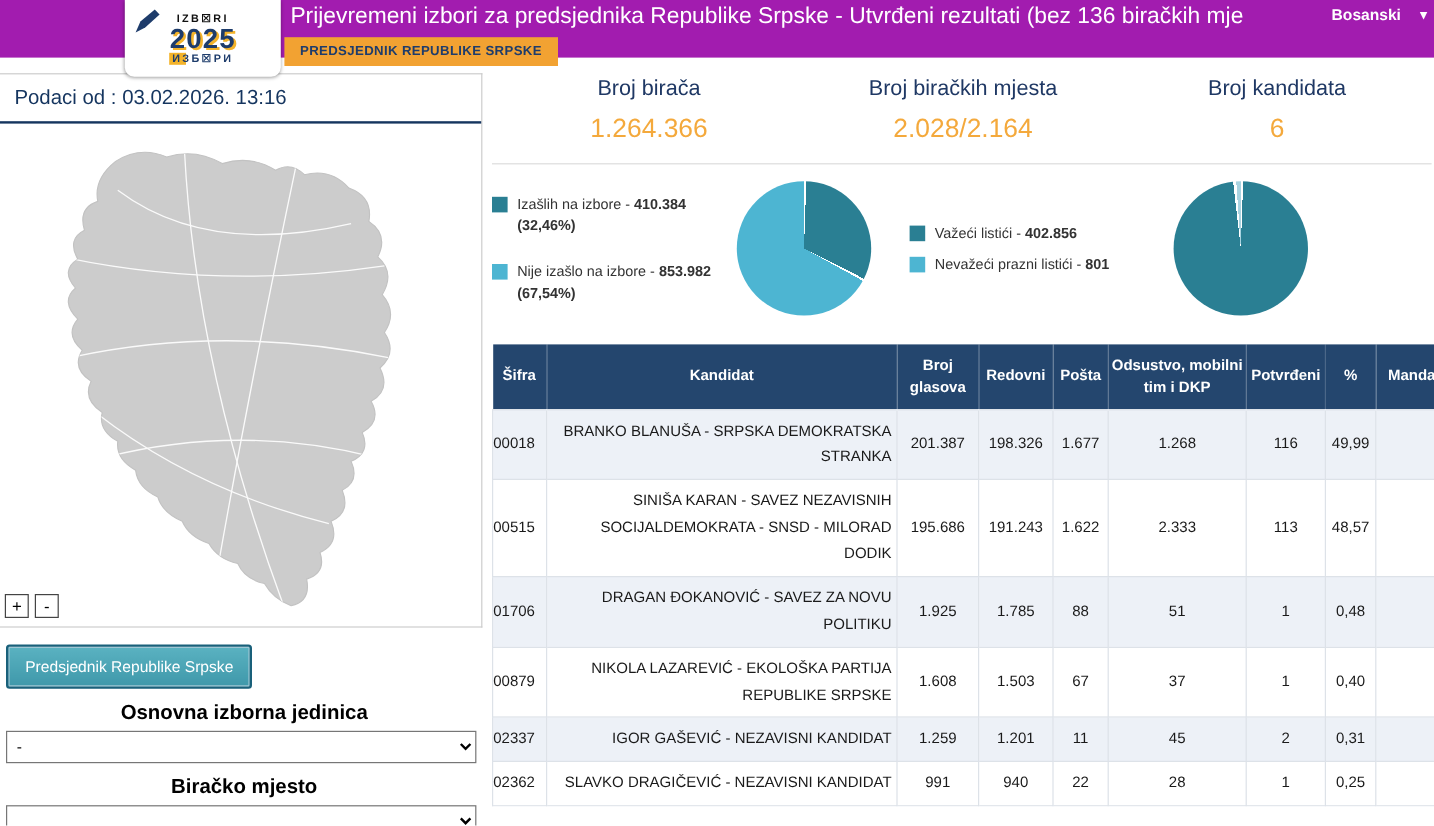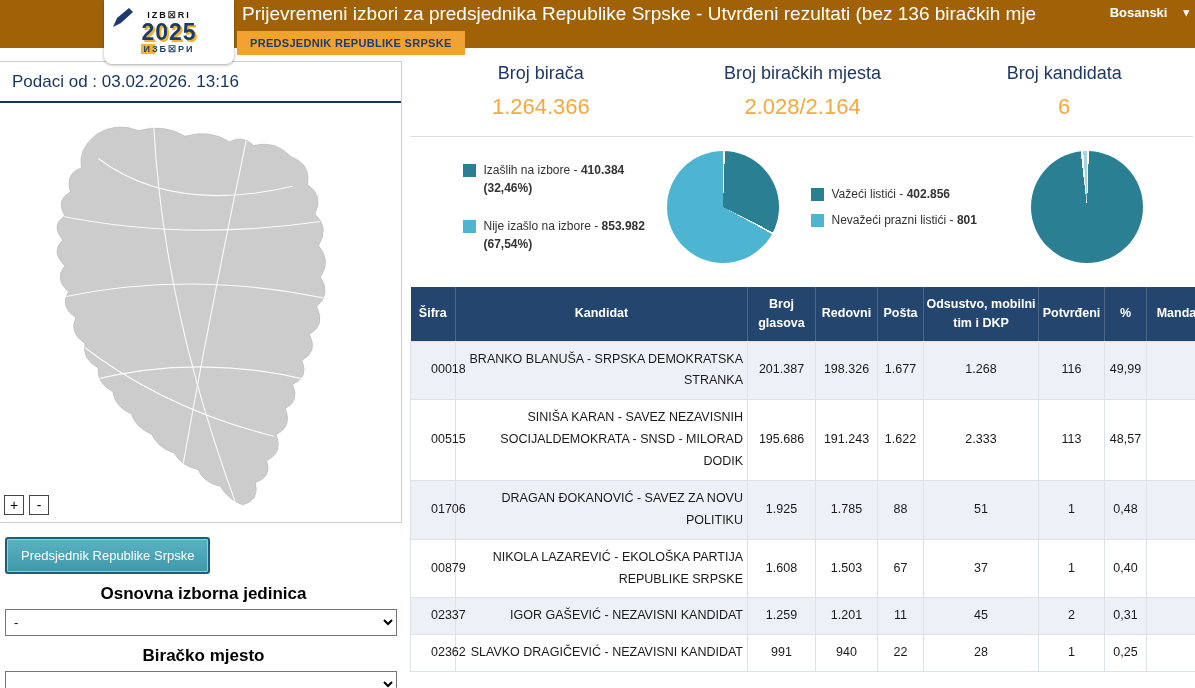--- a/index.html
+++ b/index.html
@@ -1,20 +1,20 @@
 <!DOCTYPE html>
 <html><head>
 <meta charset="utf-8">
 <style>
   * { margin:0; padding:0; box-sizing:border-box; }
   html,body { width:1195px; height:688px; overflow:hidden; background:#fff;
     font-family:"Liberation Sans", sans-serif; }
 
   
-  .header { position:relative; height:48px; background:#a16207; color:#fff; z-index:5; }
+  .header { position:relative; height:48px; background:#a21caf; color:#fff; z-index:5; }
   .logo-box { position:absolute; left:104px; top:0; width:130px; height:64px; background:#fff;
     border-radius:0 0 8px 8px; display:flex; flex-direction:column; align-items:center;
     justify-content:center; box-shadow:0 1px 3px rgba(0,0,0,.35); }
   .logo-pencil { position:absolute; left:8px; top:7px; }
   .logo-l1 { font-size:9px; font-weight:bold; color:#111; letter-spacing:2px; }
   .logo-year { font-size:23px; font-weight:bold; color:#1e3c6b; line-height:1.05;
     text-shadow:2px 2px 0 #f3b32a; letter-spacing:1px; }
   .logo-l3 { font-size:9px; font-weight:bold; color:#1e3c6b; letter-spacing:2px;
     background:linear-gradient(90deg,#f3b32a 0 14px, transparent 14px); padding:0 2px; }
   .header-title { position:absolute; left:242px; top:3px; font-size:19px; font-weight:400;
@@ -49,42 +49,42 @@
     font-family:inherit; border:1px solid #767676; background:#fff; padding:0 4px; }
 
   
   .stats { display:flex; padding:2px 0 16px; }
   .stat { flex:1; text-align:center; }
   .stat-label { font-size:18px; color:#1f3864; font-weight:500; }
   .stat-value { font-size:22px; color:#f4a93c; margin-top:10px; }
   .stats-divider { border-bottom:1px solid #dcdcdc; margin-right:2px; }
 
   
-  .charts { display:flex; align-items:center; padding:14px 0 16px 0;justify-content:center; }
+  .charts { display:flex; align-items:center; padding:14px 0 16px 0; }
   .legend { width:190px; flex:none; }
   .legend-item { display:flex; gap:8px; font-size:12px; color:#333; line-height:1.5; }
   .legend-t { margin-bottom:20px; }
   .legend-b { margin-bottom:8px; }
   .legend-item:last-child { margin-bottom:0; }
   .swatch { width:13px; height:13px; flex:none; margin-top:3px; }
   .pie { width:112px; height:112px; border-radius:50%; flex:none; }
   .pie-1 { margin-left:14px; }
   .legend-2 { margin-left:32px; }
   .pie-2 { margin-left:30px; }
 
   
   table { border-collapse:collapse; table-layout:fixed; width:800px; margin-top:8px; }
   thead th { background:#24466e; color:#fff; font-size:12.5px; font-weight:bold;
     padding:8px 2px; line-height:1.5; vertical-align:middle; text-align:center;
     border-right:1px solid rgba(255,255,255,.18); }
   tbody td { font-size:12.5px; color:#1a1a1a; text-align:center; padding:7px 4px;
     border:1px solid #dde2e8; line-height:1.75; }
   tbody tr:nth-child(odd) { background:#edf1f7; }
   td.c-kandidat { text-align:right; padding-left:10px; }
-  td.c-sifra { text-align:left; padding-left:20px;margin-top:34px; }
+  td.c-sifra { text-align:left; padding-left:0;margin-top:34px; }
 </style>
 </head>
 <body>
 
 <header class="header">
   <div class="logo-box">
     <span class="logo-pencil">
       <svg width="22" height="22" viewBox="0 0 22 22">
           <path d="M1 20 L5 11 L17 1 L21 5 L9 16 Z" fill="#1e3c6b"></path>
         </svg>

